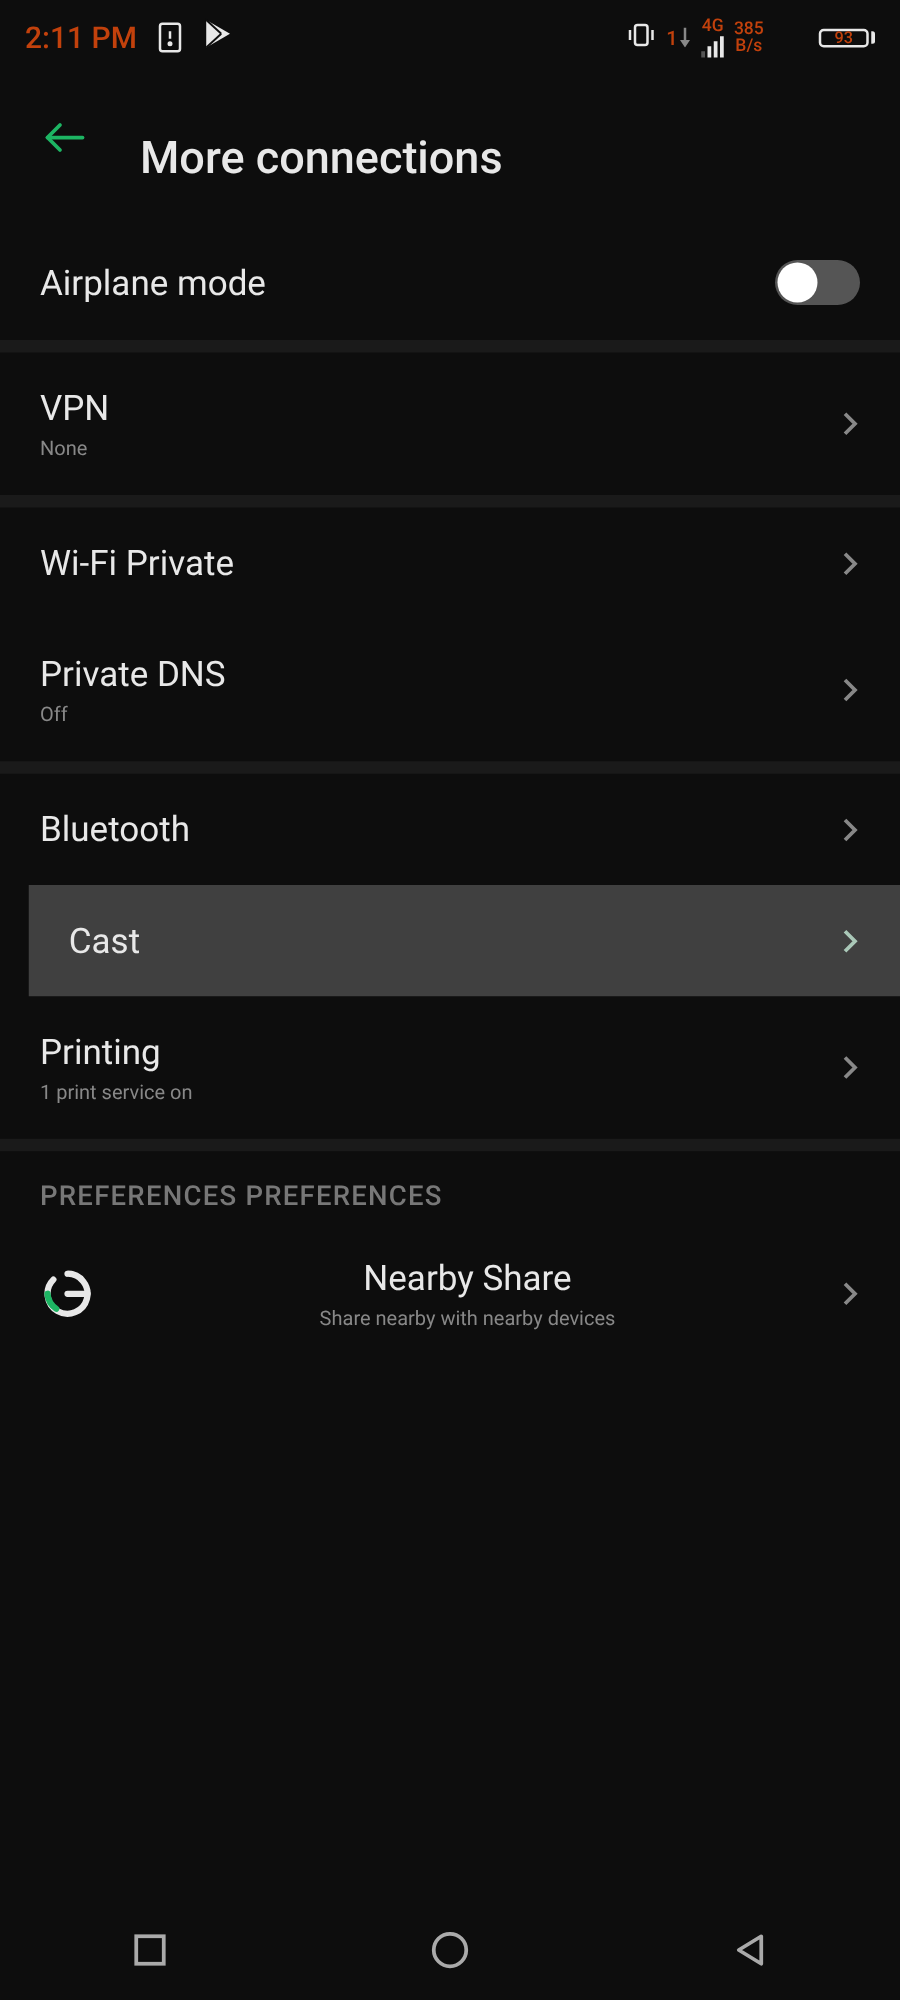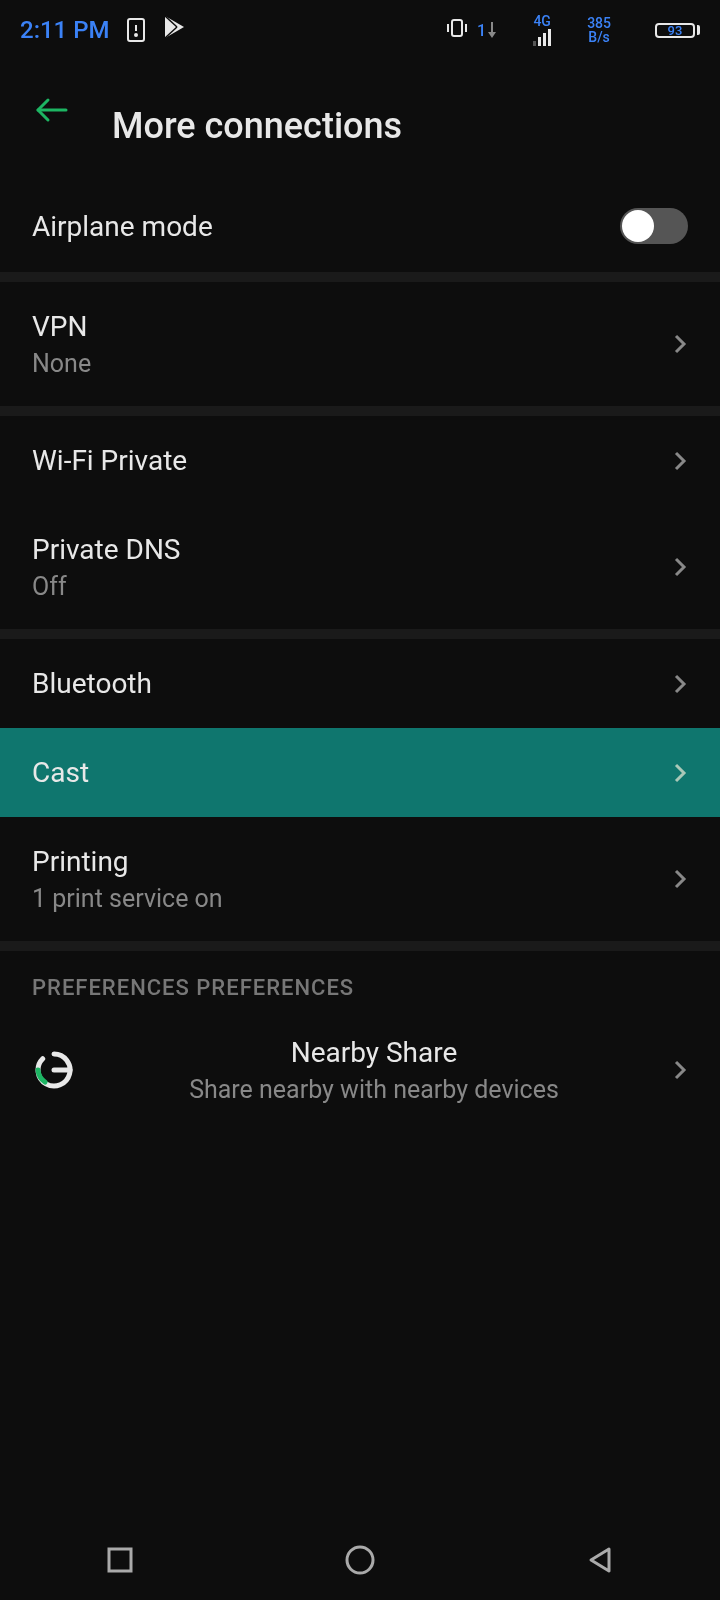--- a/index.html
+++ b/index.html
@@ -18,21 +18,21 @@
       position: relative;
     }
     .status-bar {
       height: 60px;
       display: flex;
       justify-content: space-between;
       align-items: center;
       padding: 0 20px;
       font-size: 24px;
       font-weight: 500;
-      color: #3b82f6;
+      color: #c2410c;
     }
     .status-left {
       display: flex;
       align-items: center;
       gap: 16px;
     }
     .status-right {
       display: flex;
       align-items: center;
       gap: 8px;
@@ -41,21 +41,20 @@
     .sim-icon {
       display: inline-flex;
       align-items: center;
     }
     .net-stack {
       display: flex;
       flex-direction: column;
       align-items: center;
       line-height: 1;
       font-size: 14px;
-      margin-left: 28px;
     }
     .signal-bars {
       display: inline-flex;
       align-items: flex-end;
       gap: 2px;
       height: 18px;
     }
     .signal-bars span {
       width: 3px;
       background: #e8e8e8;
@@ -108,34 +107,35 @@
       margin-top: 32px;
     }
     .list-item {
       padding: 28px 32px;
       display: flex;
       justify-content: space-between;
       align-items: center;
       cursor: pointer;
     }
     .list-item.highlighted {
-      background: #0f766e;
+      background: #404040;
+      margin-left: 23px;
     }
     .item-text {
       display: flex;
       flex-direction: column;
       gap: 6px;
     }
     .item-title {
       font-size: 28px;
       font-weight: 400;
       color: #e8e8e8;
     }
     .item-sub {
-      font-size: 25px;
+      font-size: 16px;
       color: #888;
     }
     .chevron {
       color: #888;
       display: flex;
       align-items: center;
     }
     .toggle {
       width: 68px;
       height: 36px;

